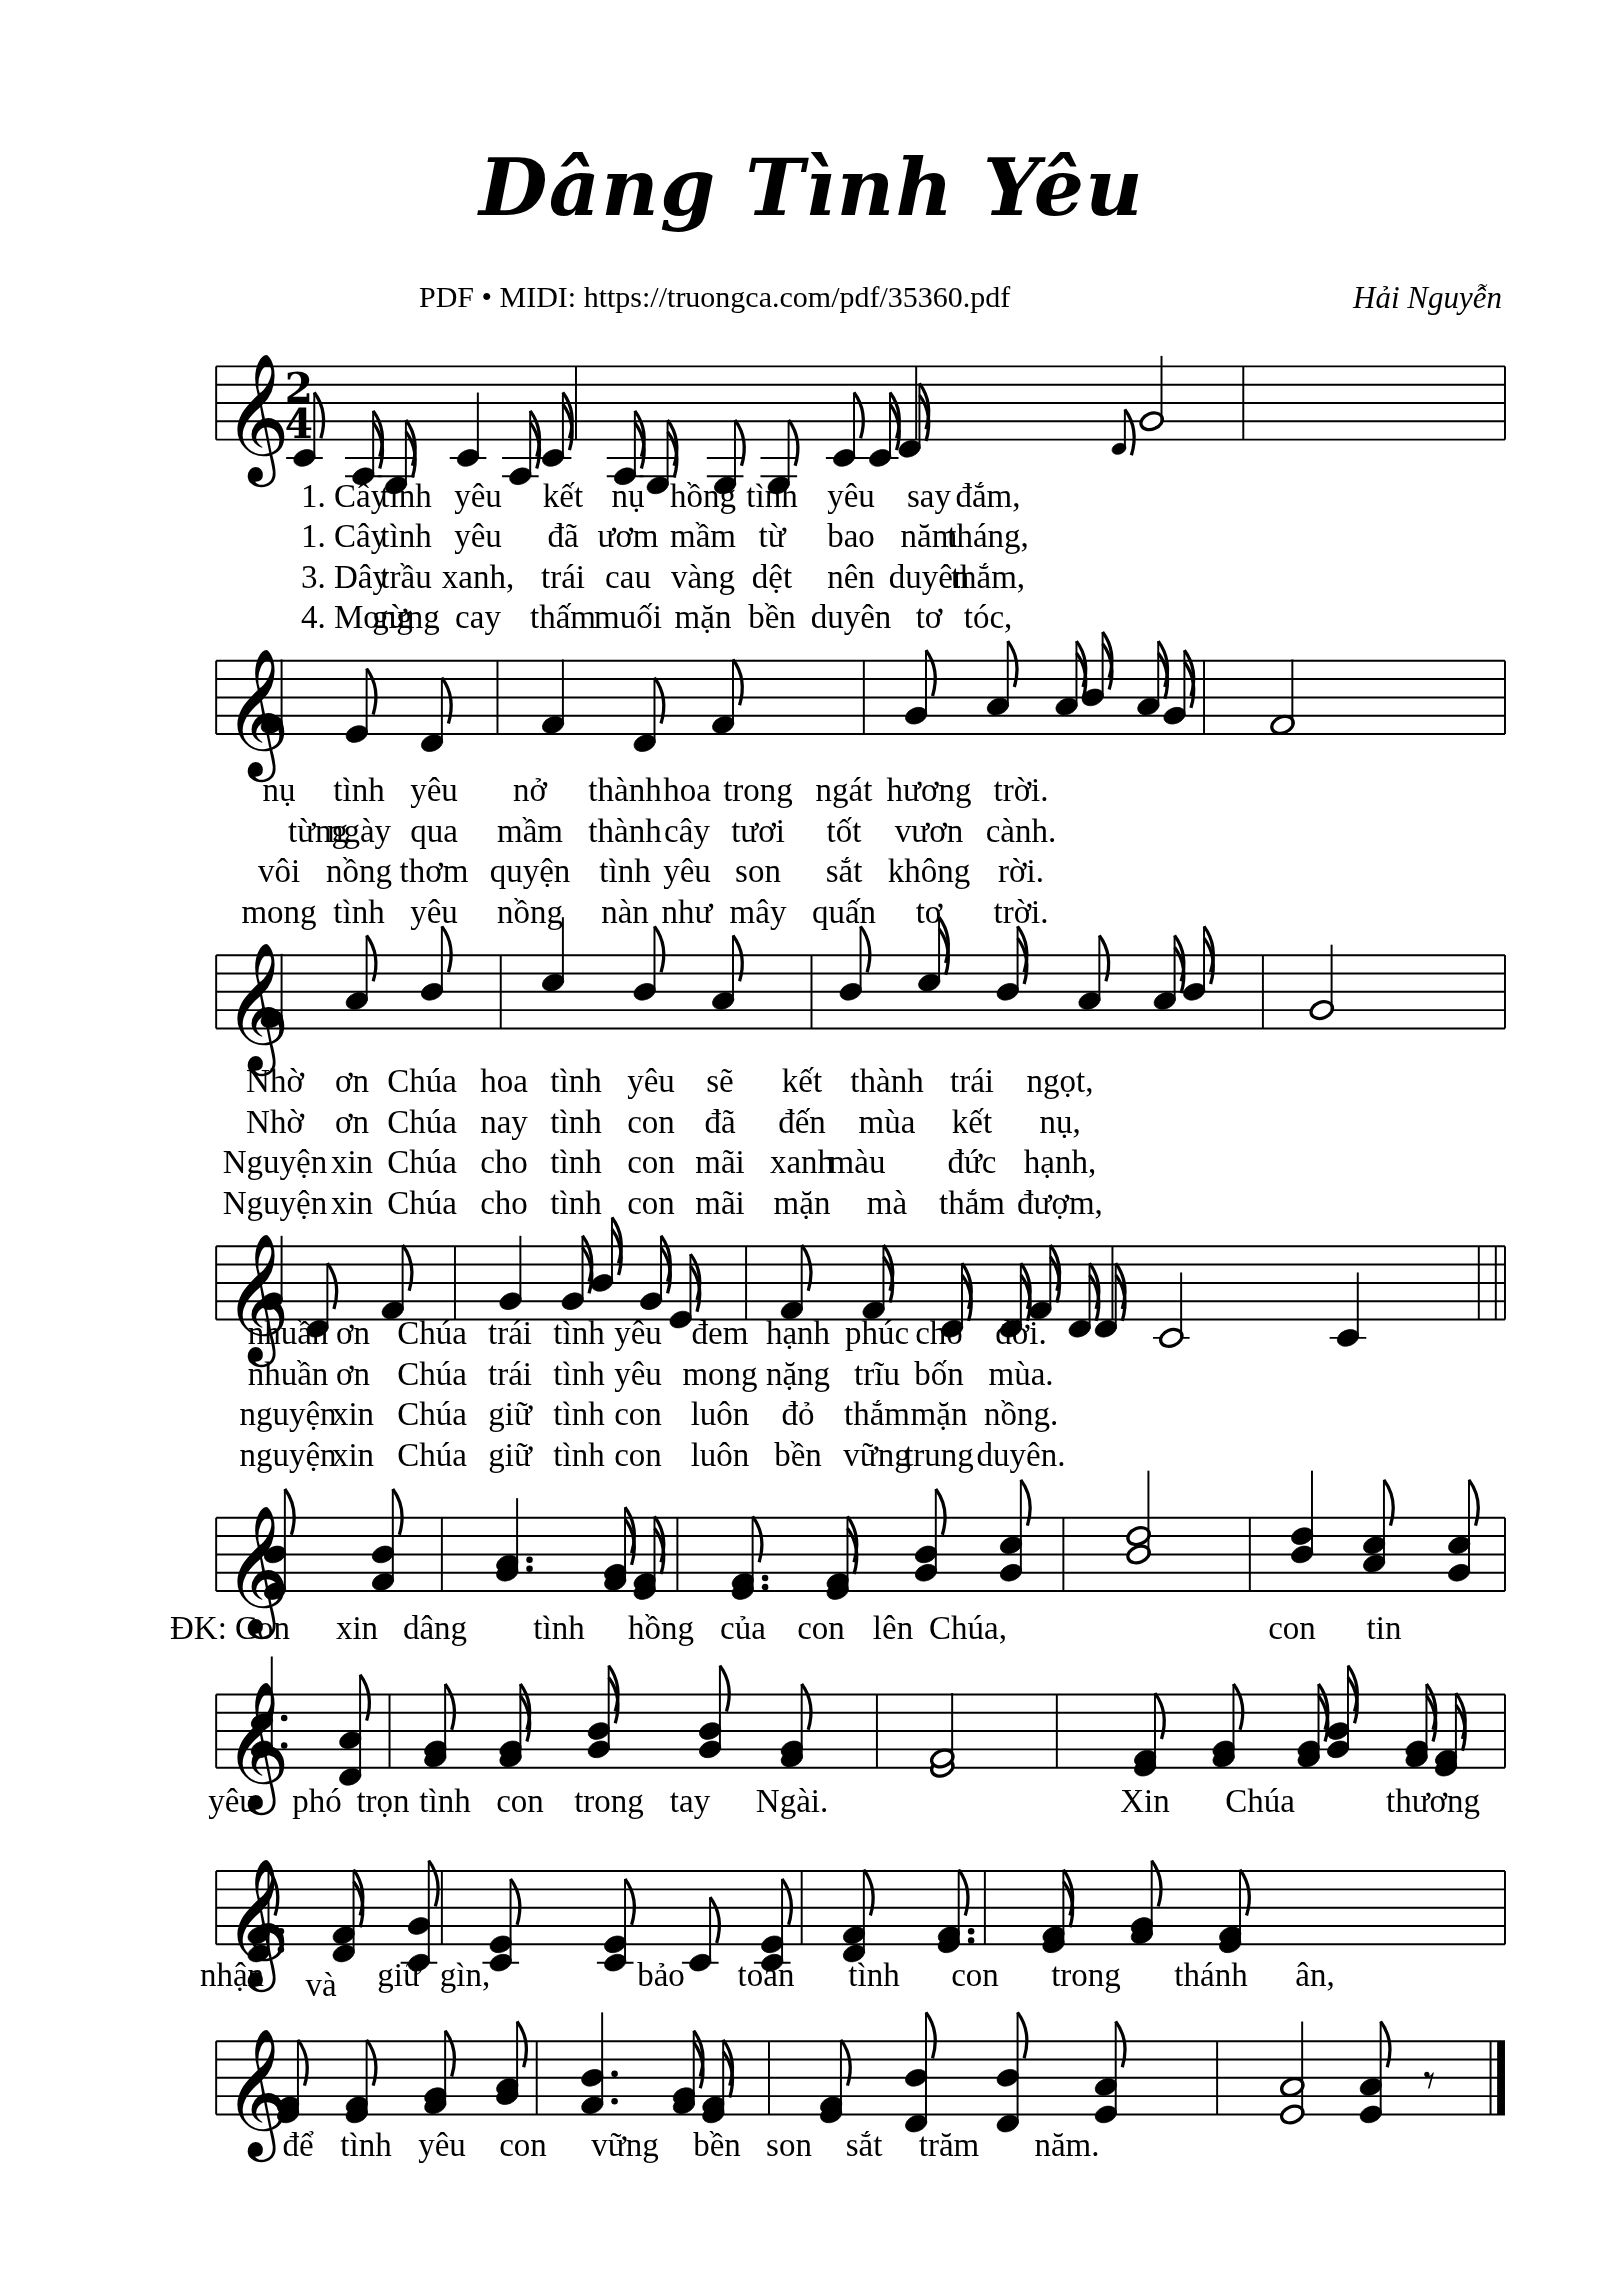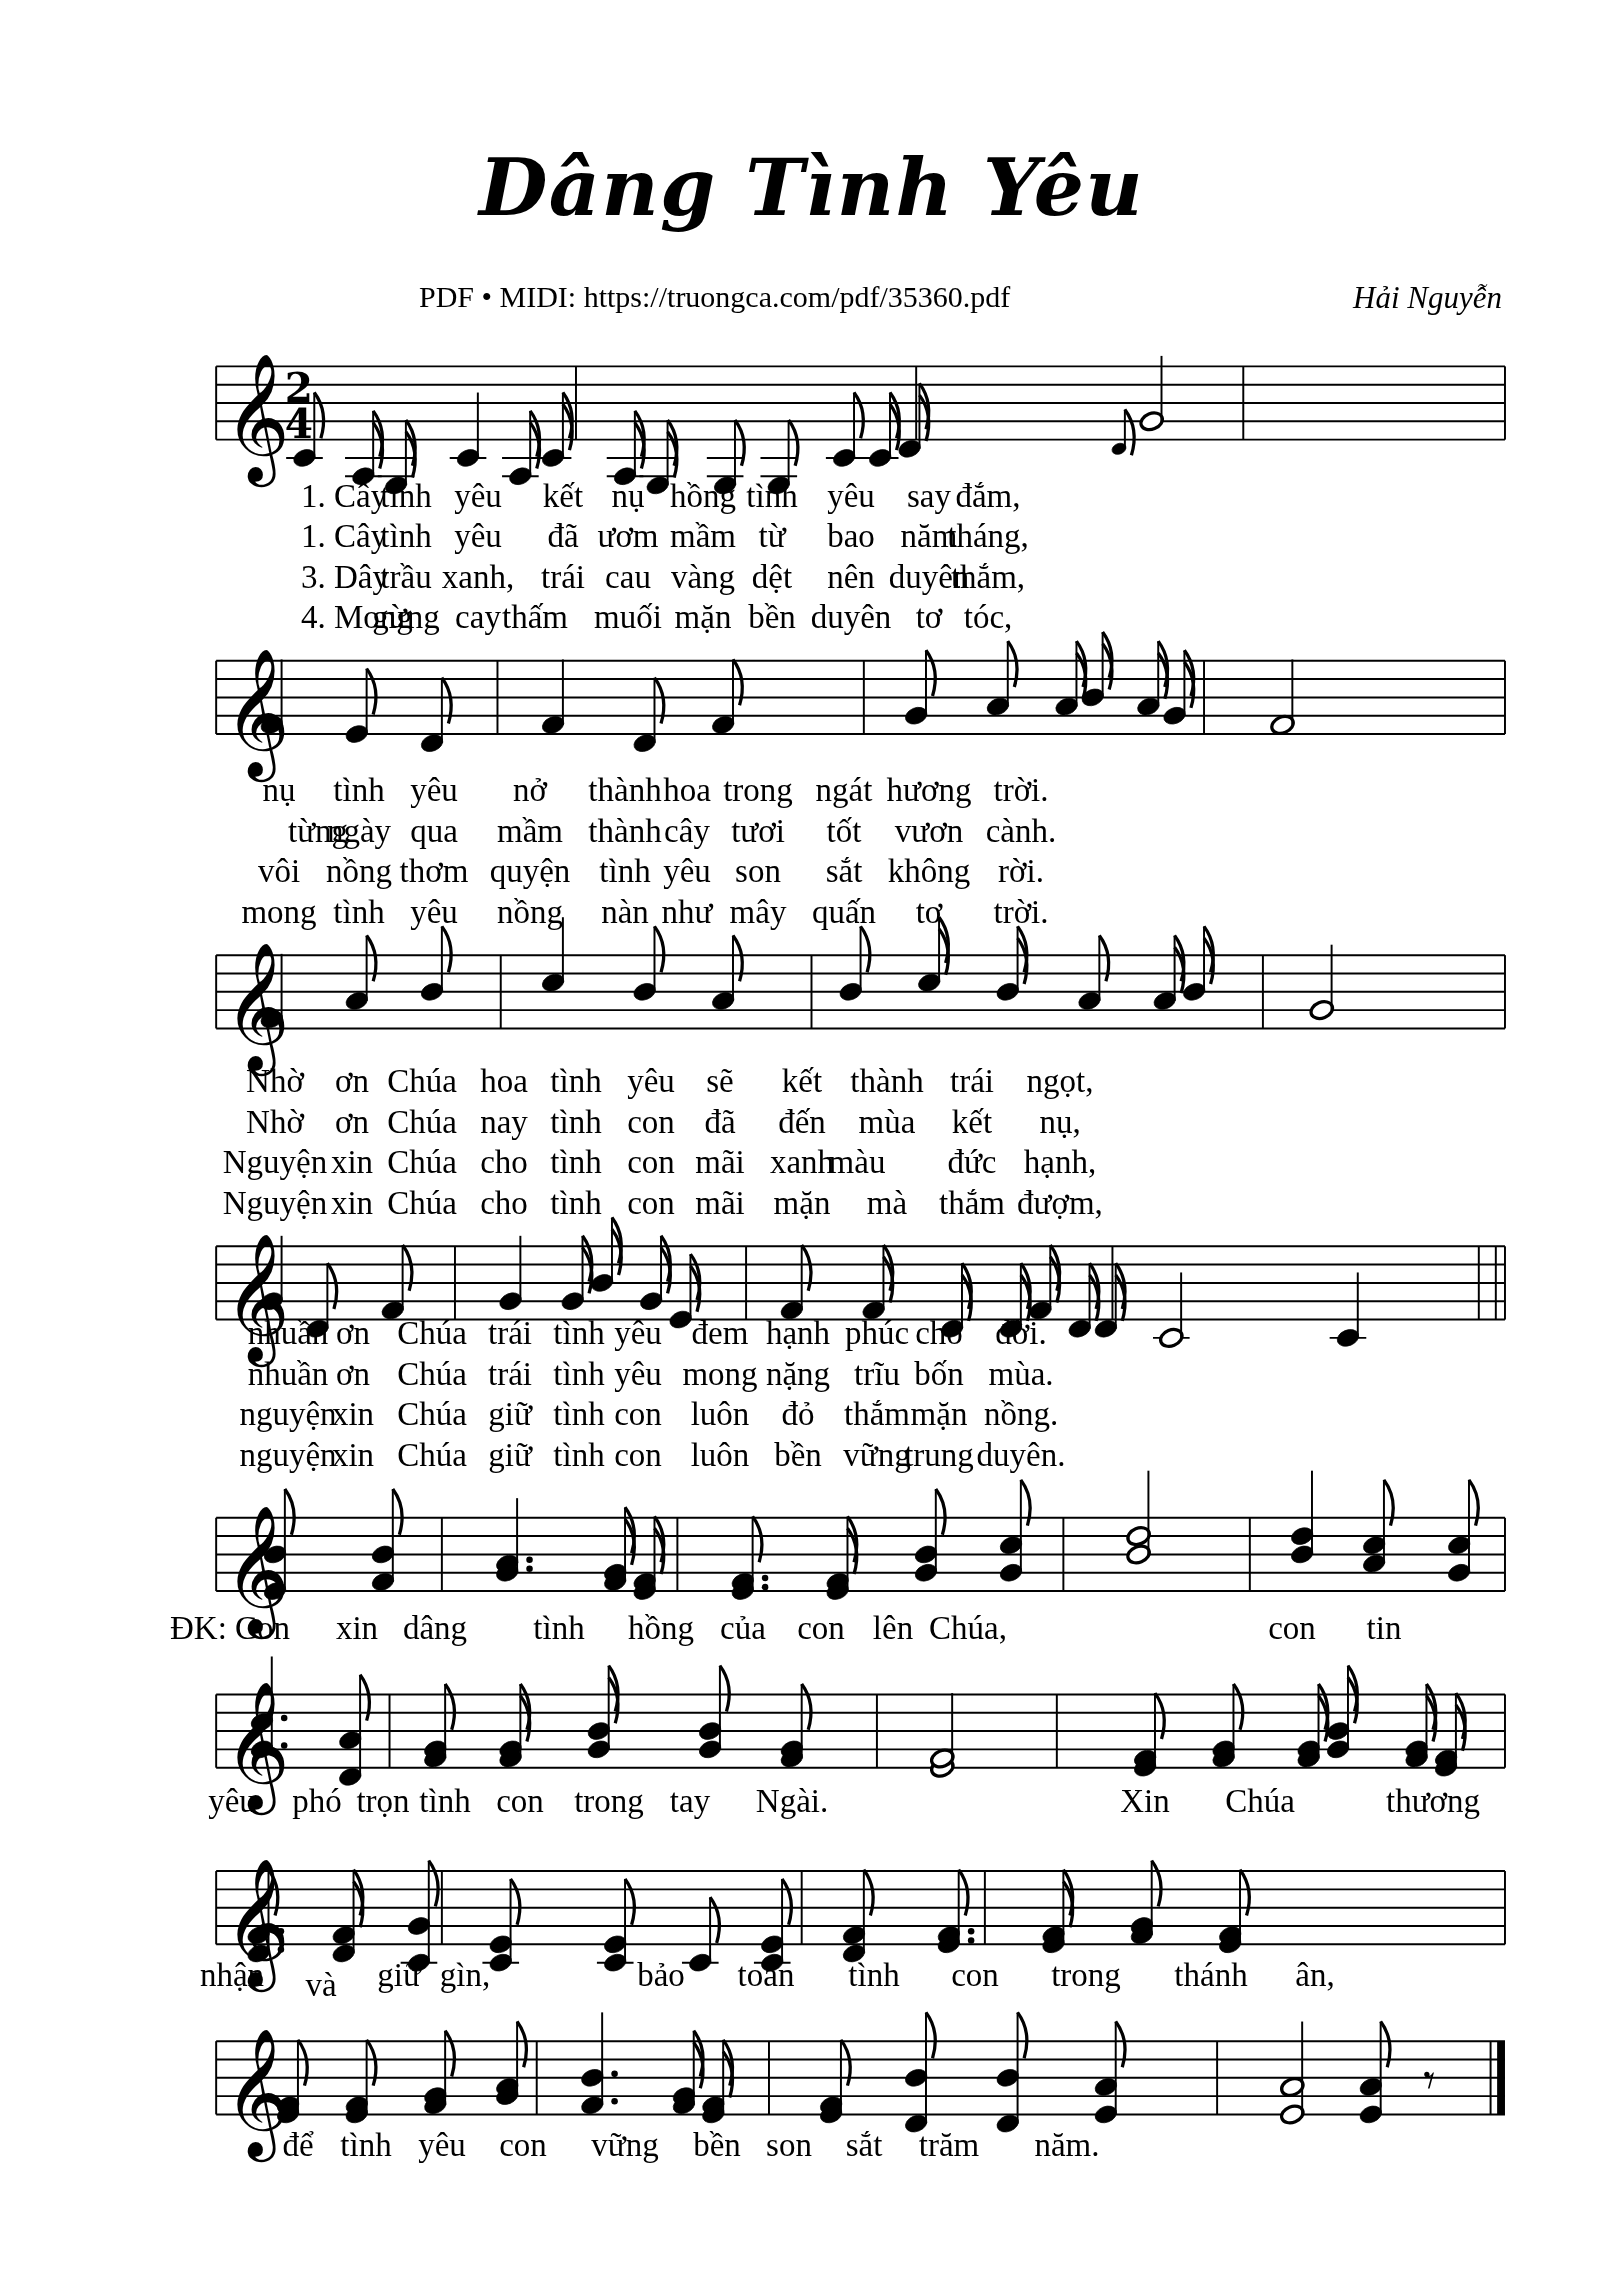--- a/index.html
+++ b/index.html
@@ -838,21 +838,21 @@
     <span class="syl" style="left: 703px;">vàng</span>
     <span class="syl" style="left: 772px;">dệt</span>
     <span class="syl" style="left: 851px;">nên</span>
     <span class="syl" style="left: 929px;">duyên</span>
     <span class="syl" style="left: 988px;">thắm,</span>
   </div>
 <div class="lyric-row" style="top: 599px;">
     <span class="syl lead" style="left: 301px;">4. Mong</span>
     <span class="syl" style="left: 406px;">gừng</span>
     <span class="syl" style="left: 478px;">cay</span>
-    <span class="syl" style="left: 535px;">thấm</span>
+    <span class="syl" style="left: 563px;">thấm</span>
     <span class="syl" style="left: 628px;">muối</span>
     <span class="syl" style="left: 703px;">mặn</span>
     <span class="syl" style="left: 772px;">bền</span>
     <span class="syl" style="left: 851px;">duyên</span>
     <span class="syl" style="left: 929px;">tơ</span>
     <span class="syl" style="left: 988px;">tóc,</span>
   </div>
 <div class="lyric-row" style="top: 772px;">
     <span class="syl" style="left: 279px;">nụ</span>
     <span class="syl" style="left: 359px;">tình</span>

